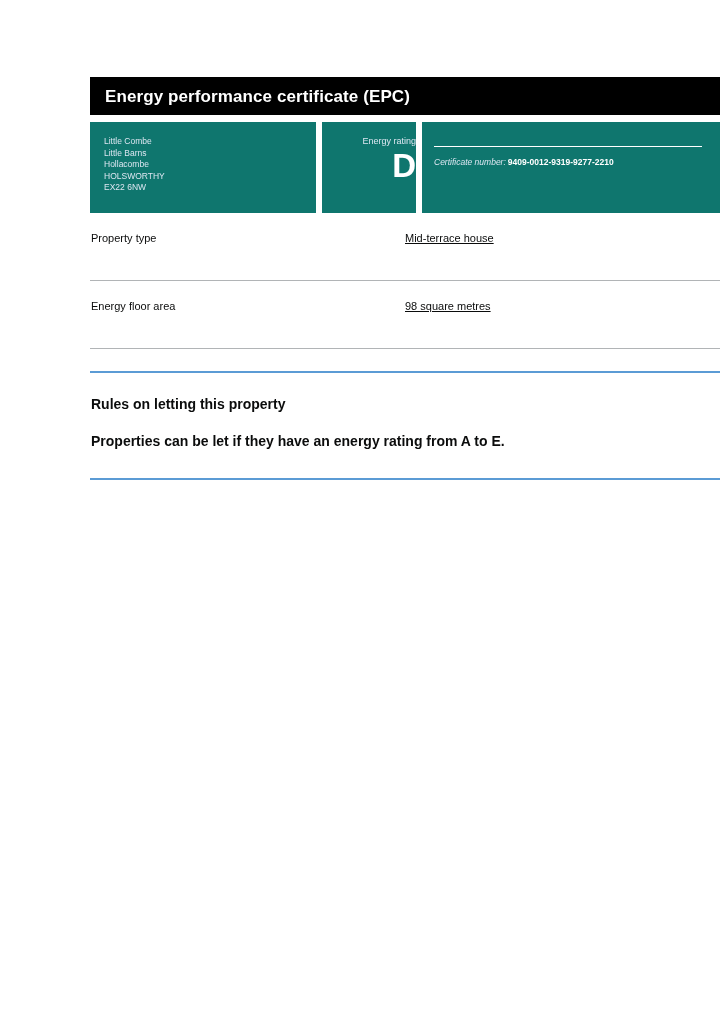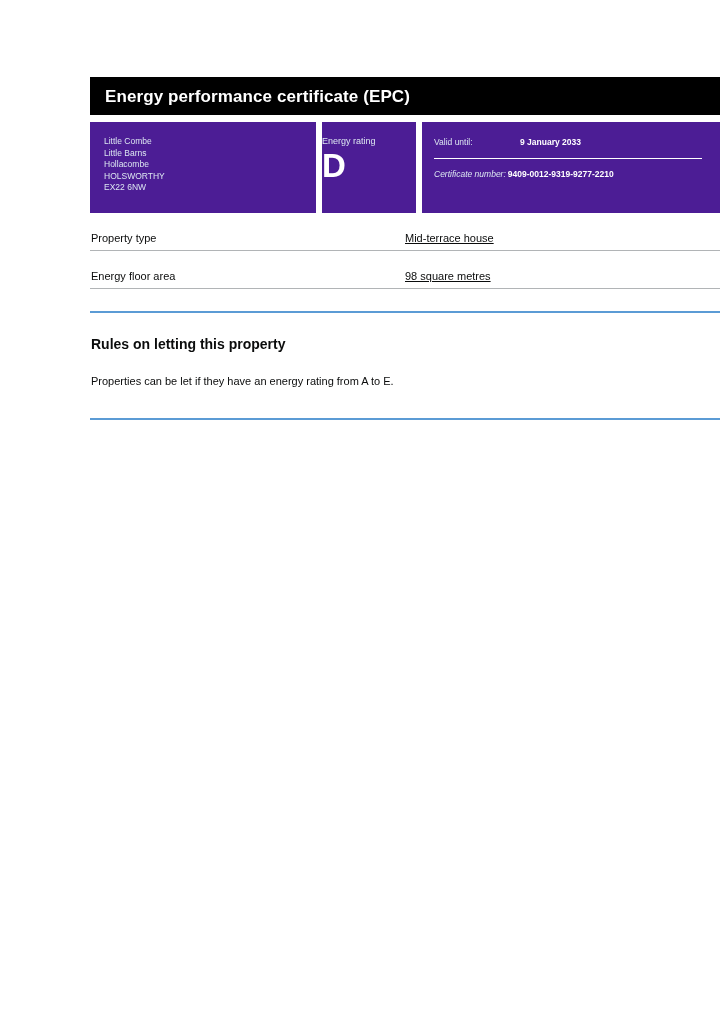--- a/index.html
+++ b/index.html
@@ -47,32 +47,32 @@
     line-height: 1;
   }
 
   
   .summary {
     display: flex;
     margin-top: 7px;
     height: 91px;
   }
   .summary-col {
-    background: #4c1d95;
+    background: #0f766e;
     box-sizing: border-box;
   }
   .col-address {
     width: 226px;
     padding: 14px 12px 0 14px;
   }
   .col-rating {
     width: 94px;
     margin-left: 6px;
     padding: 13px 0 0 0;
-    text-align: left;
+    text-align: right;
   }
   .col-cert {
     flex: 1;
     margin-left: 6px;
     padding: 14px 18px 0 12px;
   }
   .addr-line {
     color: #dce6f1;
     font-size: 8.5px;
     line-height: 11.6px;
@@ -112,21 +112,21 @@
     height: 1px;
     background: #ffffff;
     margin: 10px 0 9px 0;
   }
 
   
   .details { margin-top: 0; }
   .detail-row {
     display: flex;
     align-items: flex-start;
-    padding: 18px 0 4px 0;
+    padding: 18px 0 34px 0;
     border-bottom: 1px solid #b1b4b6;
   }
   .detail-label {
     width: 314px;
     flex: none;
     font-size: 11px;
     line-height: 15px;
     padding-left: 1px;
   }
   .detail-value {
@@ -148,23 +148,24 @@
   }
   .section-heading {
     margin: 22px 0 0 0;
     font-size: 14px;
     font-weight: bold;
     line-height: 18px;
     padding-left: 1px;
   }
   .body-para {
     margin: 20px 0 0 0;
-    font-size: 11px;
+    font-size: 14px;
     line-height: 16px;
     padding-left: 1px;
+    font-weight: bold;
   }
   .body-para.second { margin-top: 21px; }
   .link {
     color: #1d70b8;
     text-decoration: underline;
     word-break: break-word;
   }
   .link-url { color: #1d70b8; text-decoration: underline; }
 </style>
 </head>
@@ -186,24 +187,20 @@
         <div class="addr-line">HOLSWORTHY</div>
         <div class="addr-line">EX22 6NW</div>
       </div>
 
       <div class="summary-col col-rating">
         <div class="rating-label">Energy rating</div>
         <div class="rating-letter">D</div>
       </div>
 
       <div class="summary-col col-cert">
-        <div class="cert-row">
-          <span class="cert-label valid-label">Valid until:</span>
-          <span class="cert-value">9 January 2033</span>
-        </div>
         <div class="cert-divider"></div>
         <div class="cert-row">
           <span class="cert-label cert-num-label">Certificate number:</span>
           <span class="cert-value">9409-0012-9319-9277-2210</span>
         </div>
       </div>
 
     </div>
 
     <div class="details">

